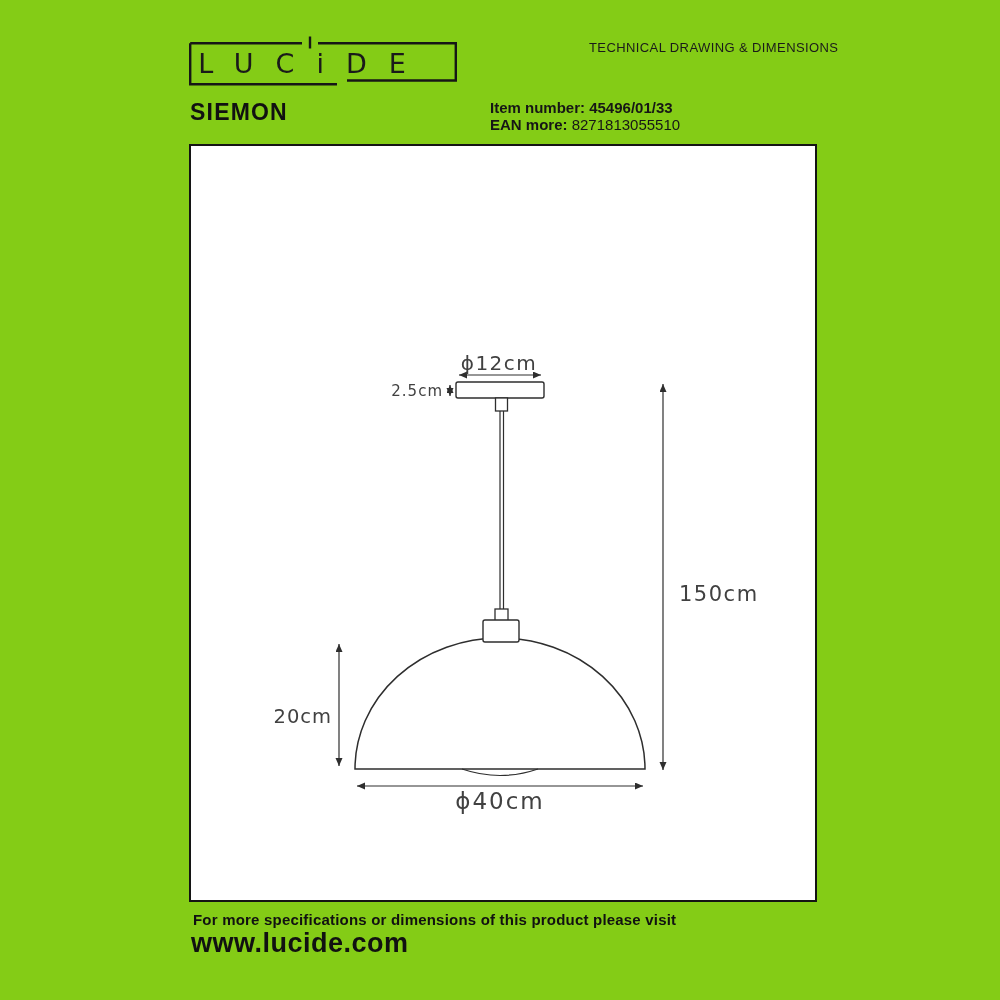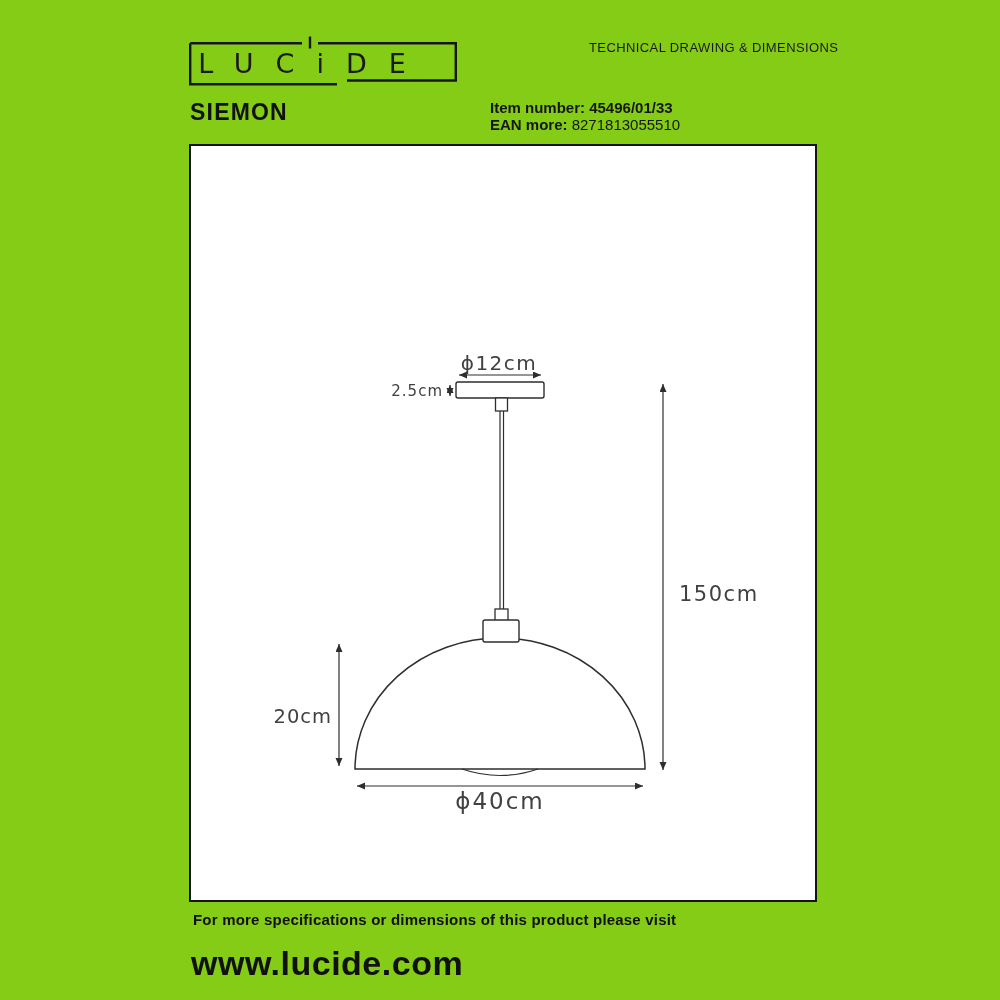--- a/index.html
+++ b/index.html
@@ -21,23 +21,22 @@
   .drawing-frame{
     left:189px;top:144px;width:624px;height:754px;
     border:2px solid #141414;background:#fff;
   }
   .drawing-svg{left:189px;top:144px;}
   .footer-note{
     left:193px;top:911px;font-size:15px;font-weight:bold;color:#111;
     letter-spacing:0.2px;
   }
   .footer-site{
-    left:191px;top:928px;font-size:34px;font-weight:bold;color:#111;
+    left:191px;top:928px;font-size:27px;font-weight:bold;color:#111;
     letter-spacing:0.5px;
-    margin-top:16px;
   }
   .logo-svg{left:189px;top:36px;}
   svg text{font-family:"DejaVu Sans",sans-serif;}
   .dim-text{fill:#414141;}
   .logo-letters{fill:#1a1a1a;}
 </style>
 </head>
 <body>
 
 <div class="page">

